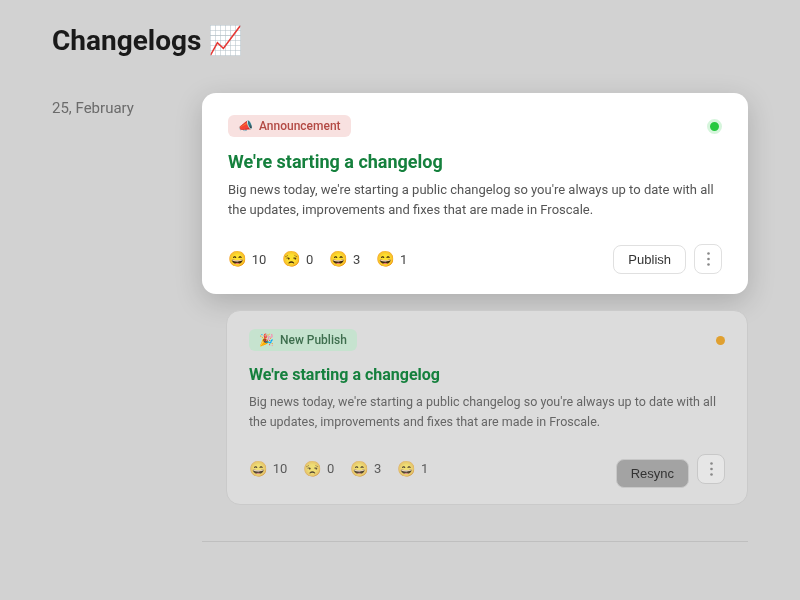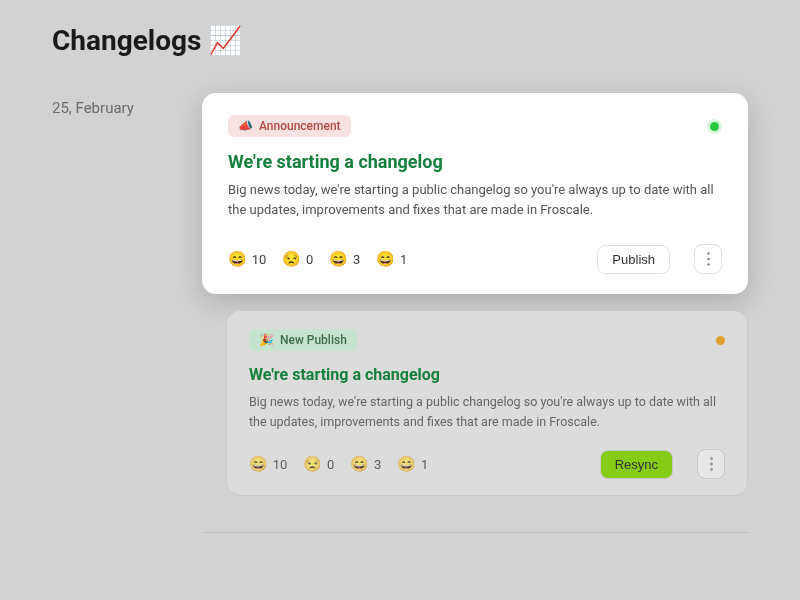--- a/index.html
+++ b/index.html
@@ -110,33 +110,33 @@
     display: inline-flex;
     align-items: center;
     gap: 5px;
     font-size: 13px;
     color: #444;
   }
   .card.muted .reaction { filter: grayscale(0.3) opacity(0.85); }
   .reaction .emoji { font-size: 15px; }
   .actions {
     display: flex;
-    gap: 24px;
+    gap: 8px;
     align-items: center;
   }
   .btn {
     background: #fff;
     border: 1px solid #E0E0E0;
     border-radius: 8px;
     padding: 6px 14px;
     font-size: 13px;
     color: #333;
     cursor: pointer;
   }
-  .card.muted .btn { background: #84cc16; border-color:#C8C8C8; }
+  .card.muted .btn { background: #a3a3a3; border-color:#C8C8C8;margin-top:10px; }
   .more-btn {
     background: #fff;
     border: 1px solid #E0E0E0;
     border-radius: 8px;
     width: 28px;
     height: 30px;
     display: flex;
     align-items: center;
     justify-content: center;
     cursor: pointer;

